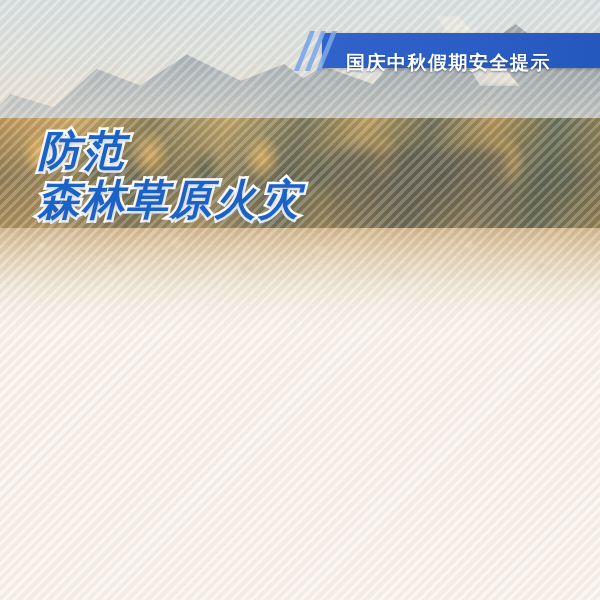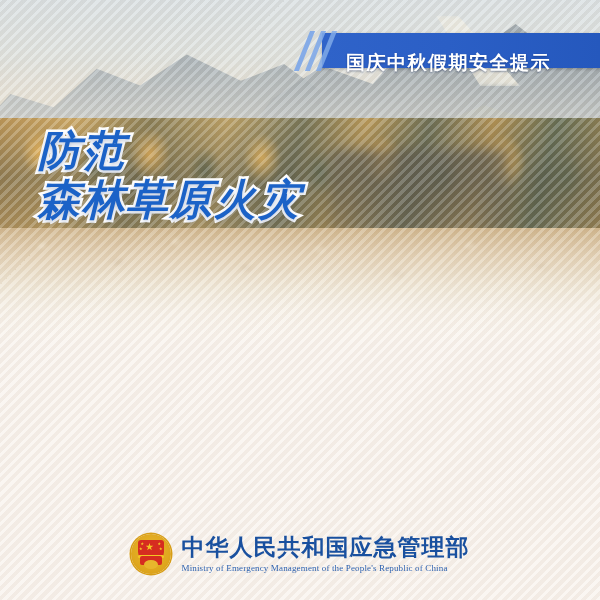--- a/index.html
+++ b/index.html
@@ -254,31 +254,14 @@
     </div>
     <div class="banner-text">国庆中秋假期安全提示</div>
   </div>
 
   <div class="headline">
     <div class="hl-line l1">防范</div>
     <div class="hl-line l2">森林草原火灾</div>
   </div>
 
 
-  <div class="footer">
-    <div class="emblem">
-      <div class="shield"></div>
-      <div class="star-big"></div>
-      <div class="star-s ss1"></div>
-      <div class="star-s ss2"></div>
-      <div class="star-s ss3"></div>
-      <div class="star-s ss4"></div>
-      <div class="gate-bar"></div>
-      <div class="gate"></div>
-      <div class="cog"></div>
-    </div>
-    <div class="fnames">
-      <div class="fcn">中华人民共和国应急管理部</div>
-      <div class="fen">Ministry of Emergency Management of the People's Republic of China</div>
-    </div>
-  </div>
 
 </div>
 
 </body></html>

